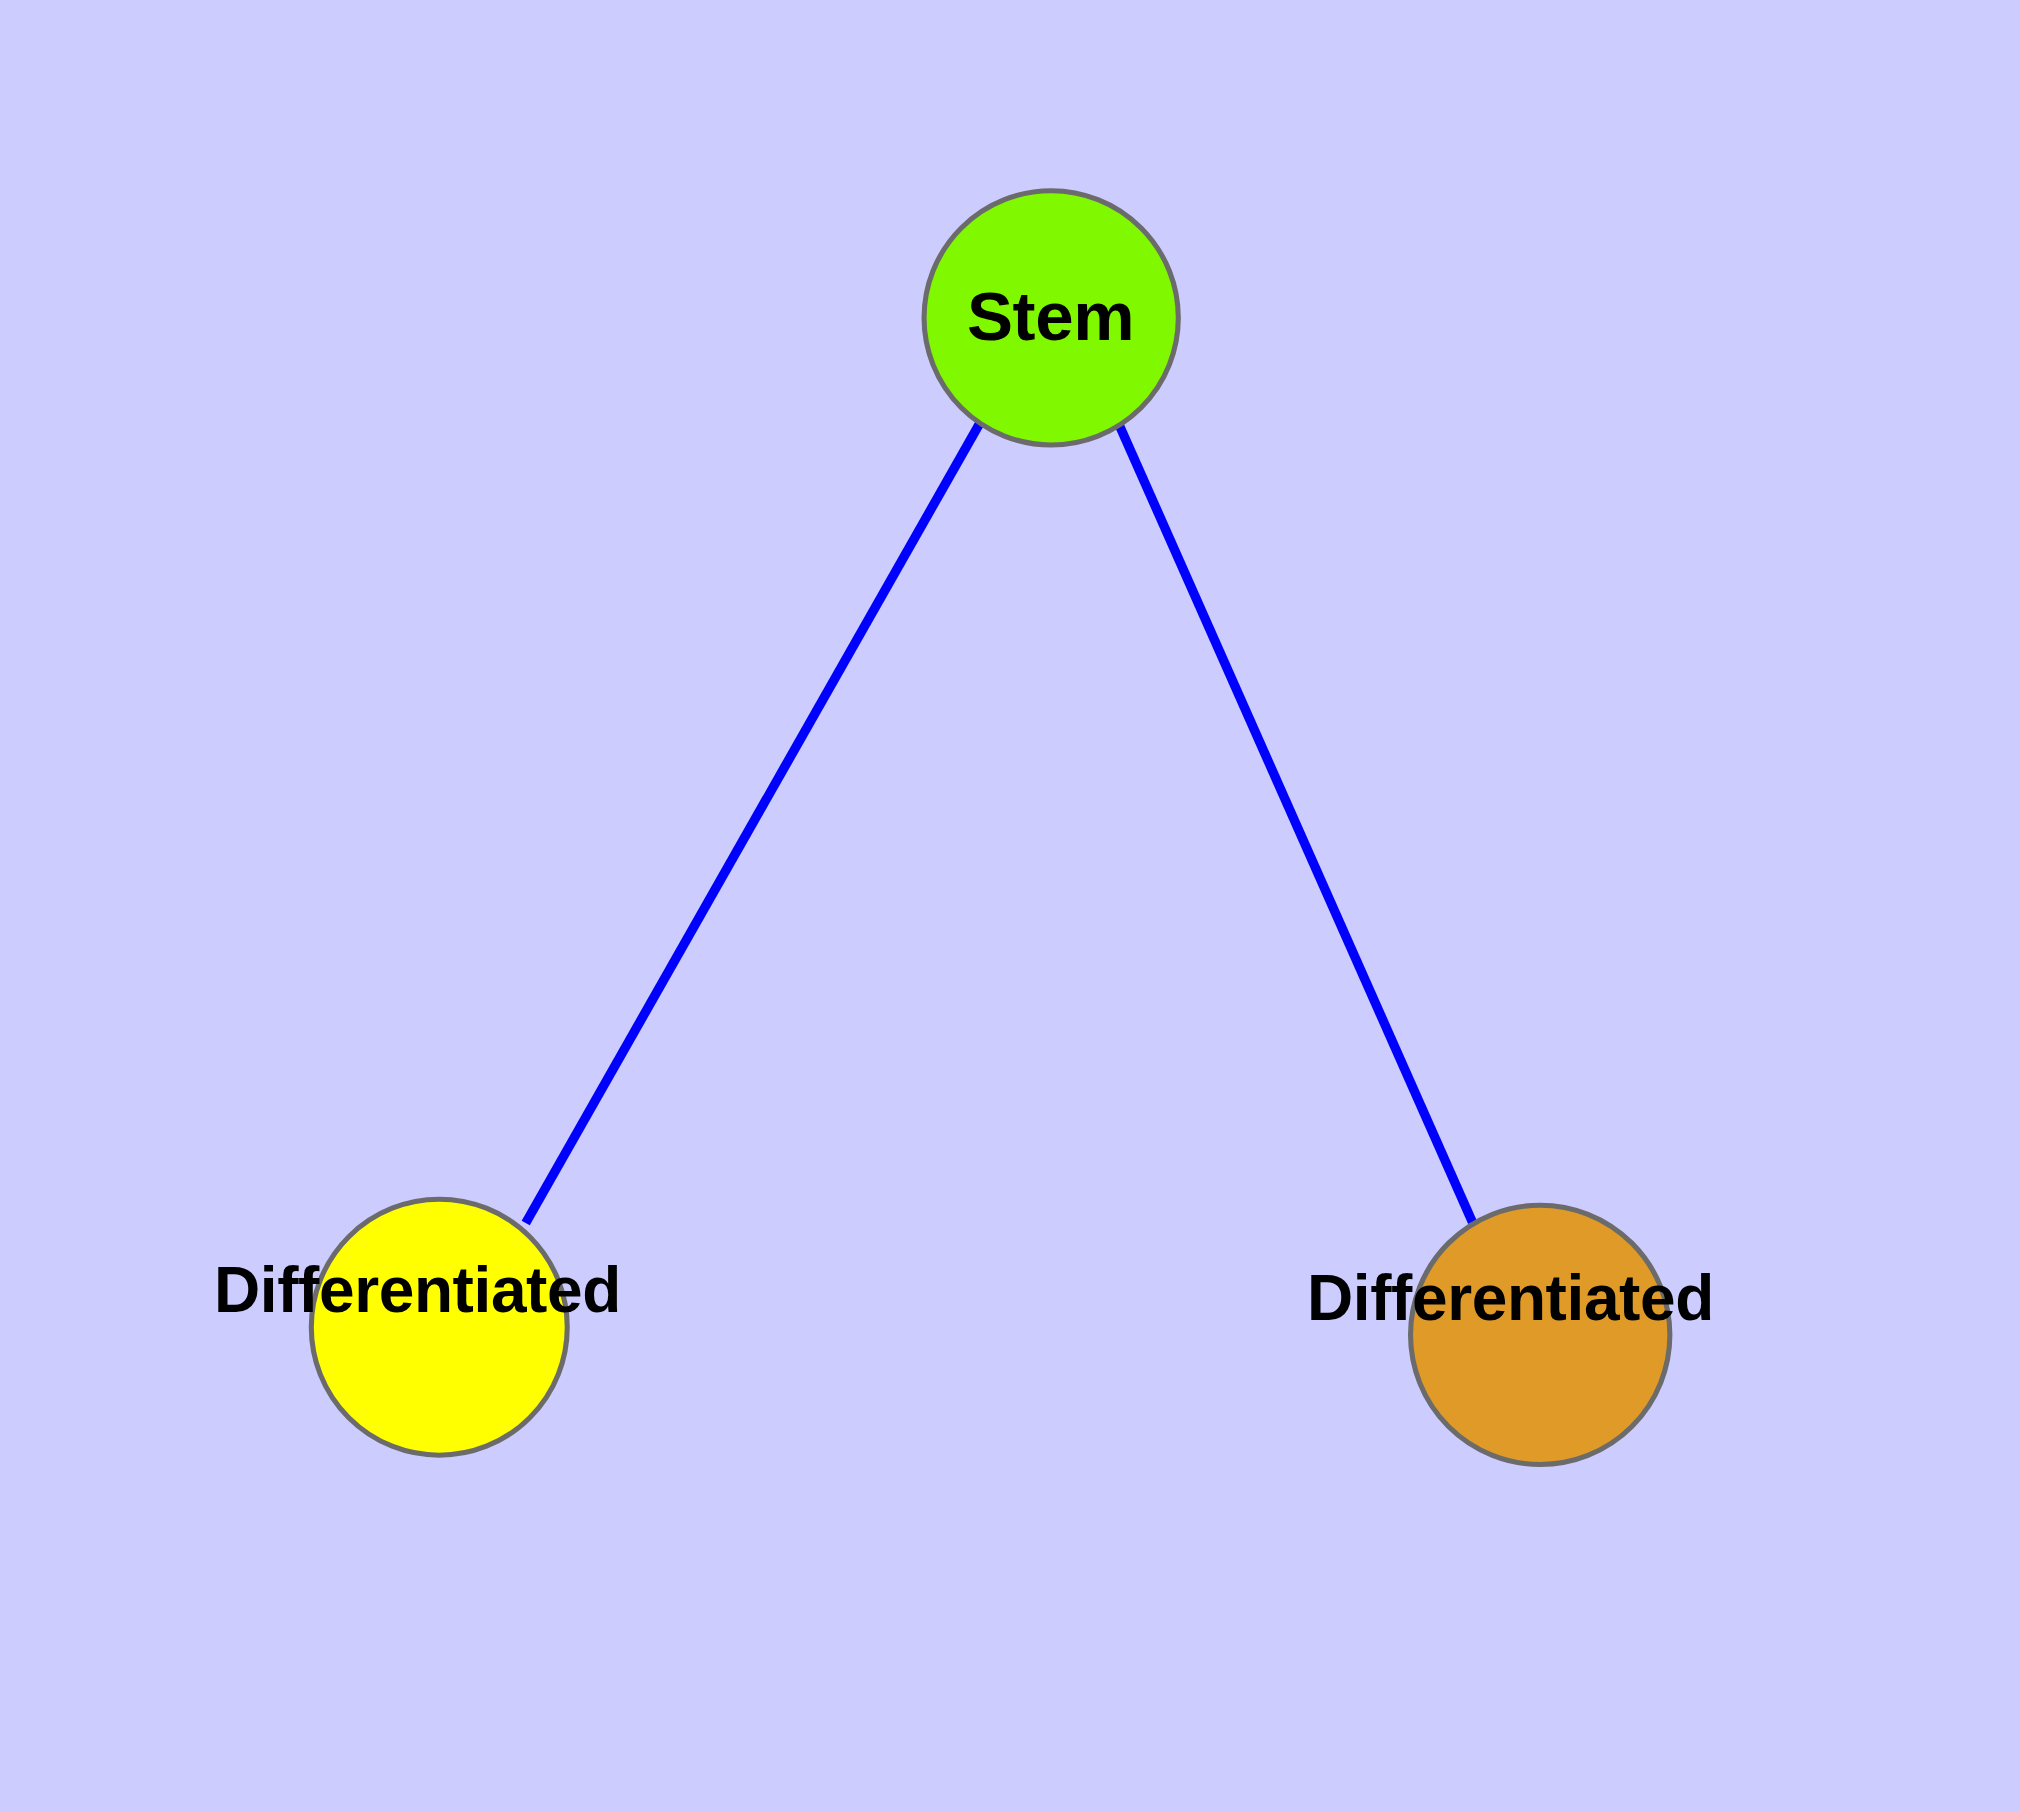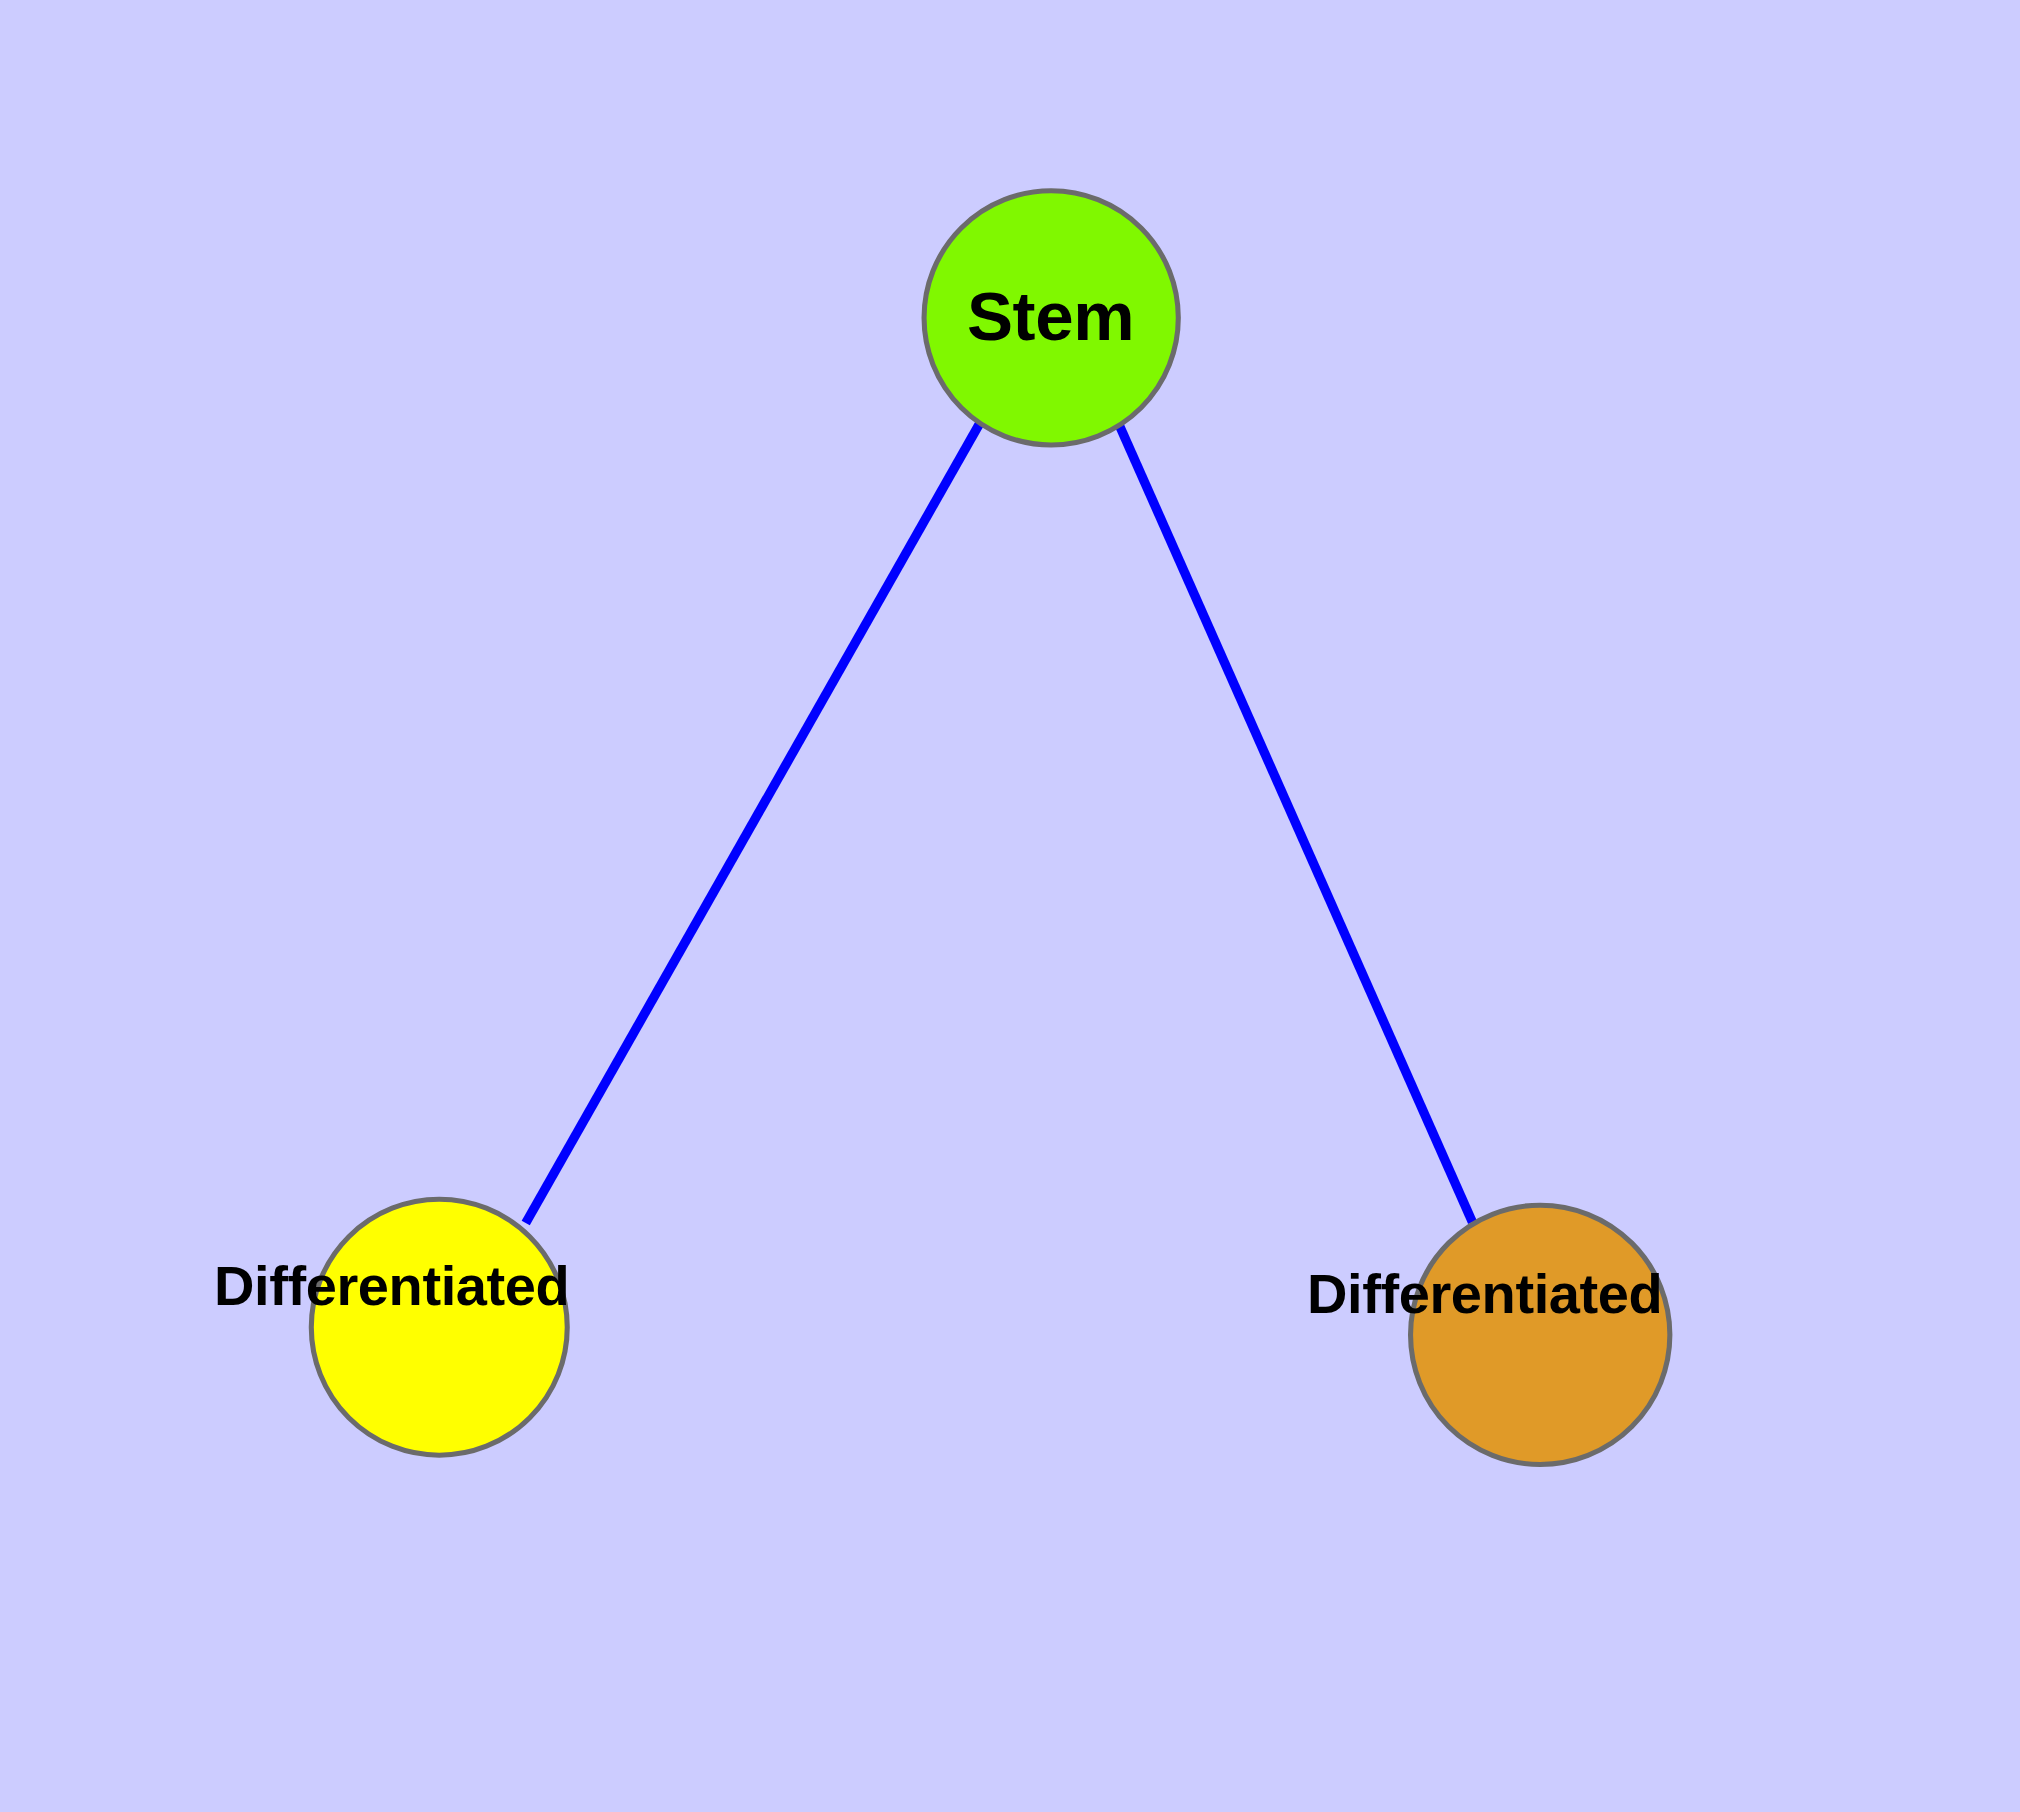--- a/index.html
+++ b/index.html
@@ -36,21 +36,21 @@
     line-height: 1.08;
     letter-spacing: -0.4px;
     white-space: pre;
     pointer-events: none;
     user-select: none;
   }
   .node-label.inner {
     font-size: 69px;
   }
   .node-label.leaf {
-    font-size: 56px;
+    font-size: 64px;
   }
   .label-line {
     display: block;
   }
 </style>
 </head>
 <body>
 
 <div id="stage" style="width: 2021px; height: 1812px;">
 

